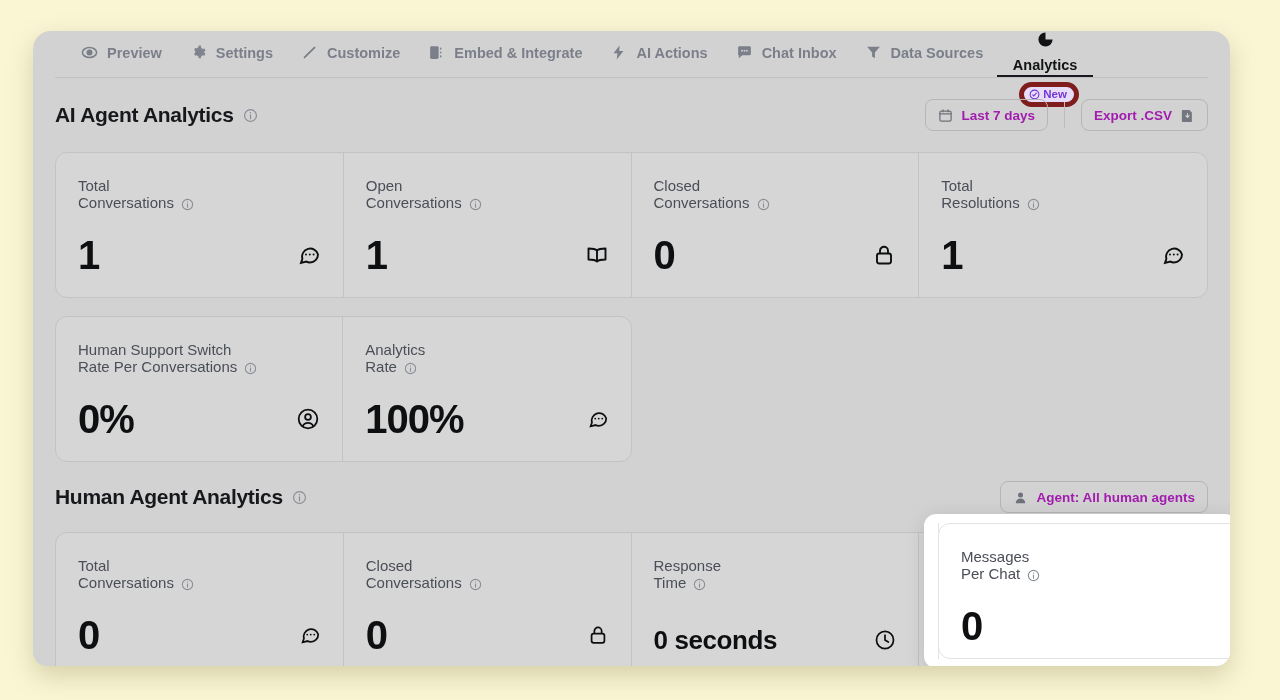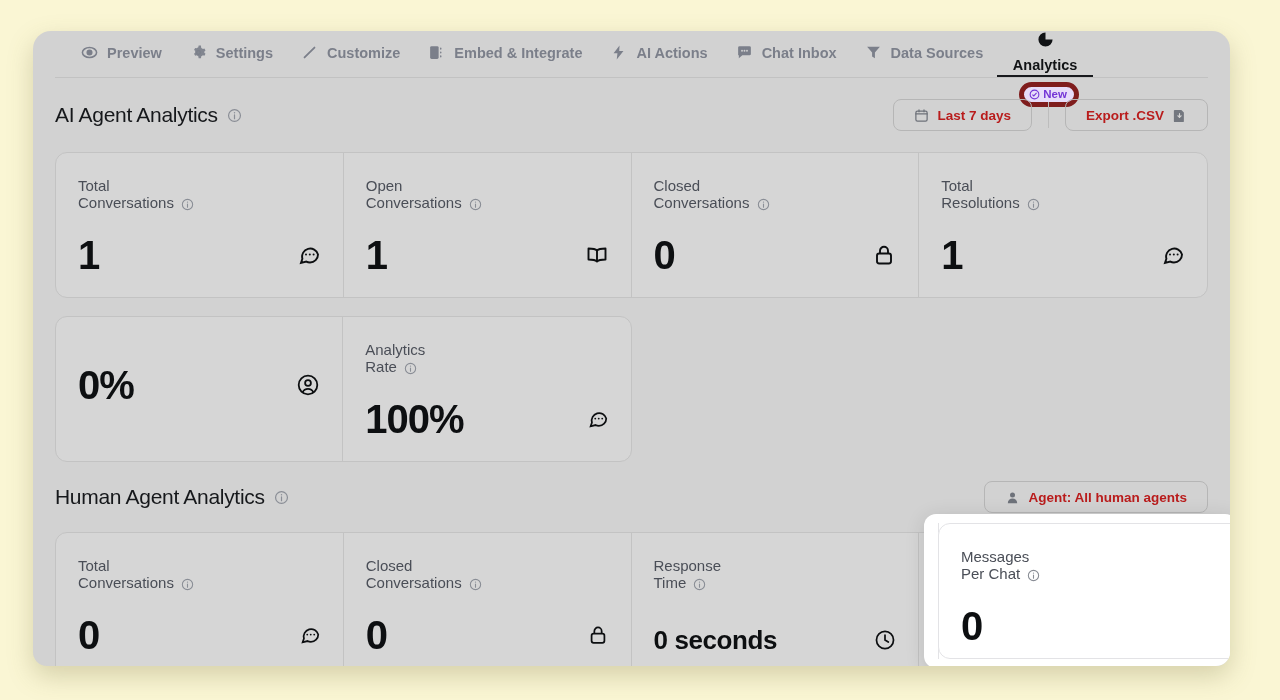--- a/index.html
+++ b/index.html
@@ -85,35 +85,35 @@
     align-items: center;
     justify-content: space-between;
     height: 74px;
   }
   .section-head.second { height: 70px; }
   .section-title {
     display: flex;
     align-items: center;
     gap: 9px;
     font-size: 21px;
-    font-weight: 400;
+    font-weight: 700;
     color: #16181b;
     letter-spacing: -0.3px;
   }
   .head-actions { display: flex; align-items: center; gap: 0; }
   .btn {
     display: inline-flex;
     align-items: center;
     gap: 8px;
     height: 32px;
-    padding: 0 20px;
+    padding: 0 12px;
     border: 1px solid #b6b6b6;
     border-radius: 8px;
     background: transparent;
-    color: #b91c1c;
+    color: #a21caf;
     font-size: 13.5px;
     font-weight: 600;
     white-space: nowrap;
   }
   .btn-sep { width: 1px; height: 26px; background: #bdbdbd; margin: 0 16px; }
   .btn .b-ico { display: flex; align-items: center; color: #6e727a; }
 
   
   .card-grid {
     display: grid;
@@ -419,20 +419,31 @@
             </svg>
           </div>
         </div>
       </div>
     </div>
 
     <div class="row-gap"></div>
 
     <div class="card-grid grid-2-of-4">
       <div class="card">
+        <div class="card-label">
+          <span>Human Support Switch</span><br>
+          <span>Rate Per Conversations</span>
+          <span class="info">
+            <svg width="13" height="13" viewBox="0 0 24 24" fill="none" stroke="#8a8e96" stroke-width="2">
+              <circle cx="12" cy="12" r="9.5"></circle>
+                <path d="M12 11v6" stroke-linecap="round"></path>
+                <circle cx="12" cy="7.6" r="1.2" fill="#8a8e96" stroke="none"></circle>
+            </svg>
+          </span>
+        </div>
         <div class="card-bottom">
           <div class="card-value">0%</div>
           <div class="card-icon">
             <svg width="24" height="24" viewBox="0 0 24 24" fill="none" stroke="currentColor" stroke-width="1.8">
               <circle cx="12" cy="12" r="9.3"></circle>
                 <circle cx="12" cy="10" r="2.9"></circle>
               <path d="M6.6 19.3a6 6 0 0110.8 0"></path>
             </svg>
           </div>
         </div>

